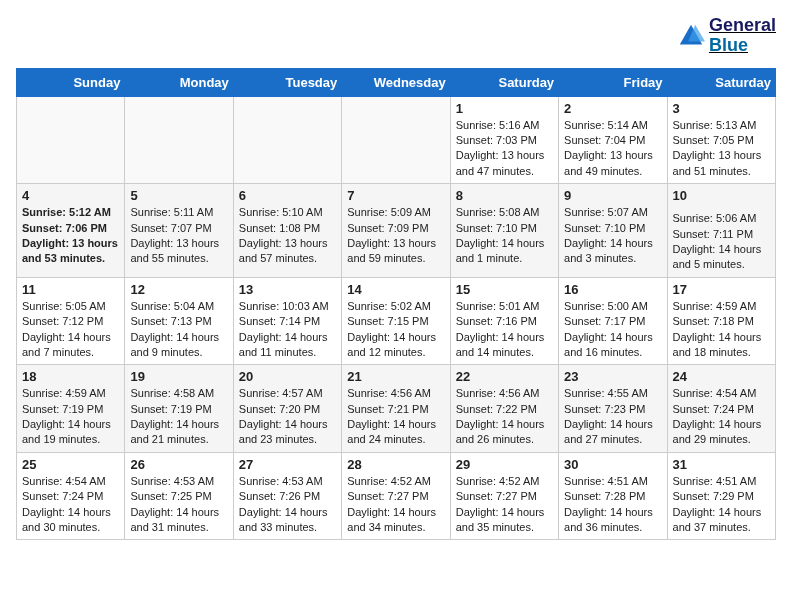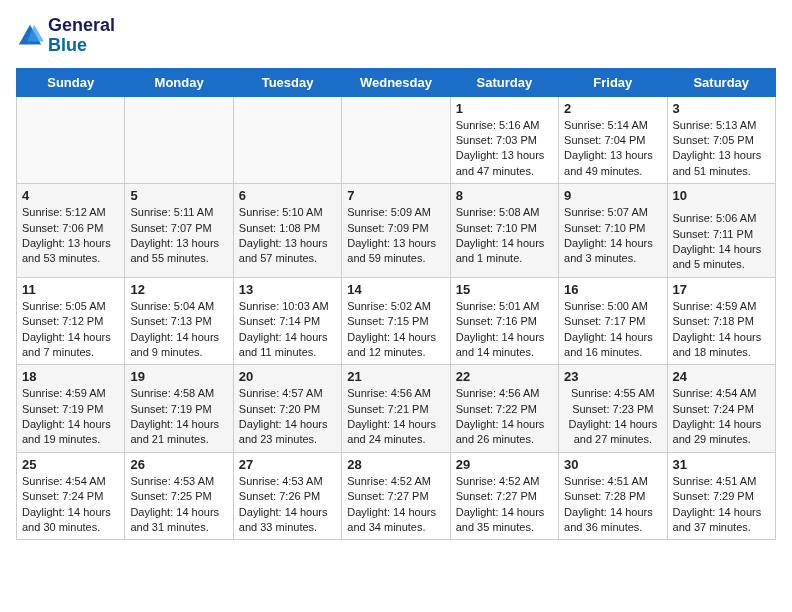--- a/index.html
+++ b/index.html
@@ -5,23 +5,24 @@
     * { box-sizing: border-box; margin: 0; padding: 0; }
     body {
       font-family: Arial, sans-serif;
       background: #fff;
       width: 792px;
       min-height: 612px;
       padding: 16px;
     }
     .header {
       display: flex;
-      justify-content: flex-start;
+      justify-content: flex-end;
       align-items: flex-start;
       margin-bottom: 12px;
+      text-decoration: underline;
     }
     .logo {
       display: flex;
       align-items: center;
       gap: 4px;
     }
     .logo-text {
       font-size: 18px;
       font-weight: bold;
       color: #1a1a5e;
@@ -50,21 +51,21 @@
       width: 100%;
       border-collapse: collapse;
       border: 1px solid #ccc;
     }
     .calendar th {
       background: #1a6ec8;
       color: #fff;
       font-size: 13px;
       font-weight: bold;
       padding: 6px 4px;
-      text-align: center;
+      text-align: right;
       border: 1px solid #1a6ec8;
     }
     .calendar td {
       vertical-align: top;
       border: 1px solid #ccc;
       padding: 4px 5px;
       width: 108px;
       min-height: 90px;
       background: #fff;
       font-size: 11px;
@@ -151,21 +152,21 @@
           <span class="day-num">3</span>
           <div class="day-info" style="white-space: pre-line;">Sunrise: 5:13 AM
 Sunset: 7:05 PM
 Daylight: 13 hours
 and 51 minutes.</div>
         </td>
       </tr>
       <tr>
         <td>
           <span class="day-num">4</span>
-          <div class="day-info" style="white-space: pre-line;">Sunrise: 5:12 AM
+          <div class="day-info" style="white-space: pre-line; font-weight: bold;">Sunrise: 5:12 AM
 Sunset: 7:06 PM
 Daylight: 13 hours
 and 53 minutes.</div>
         </td>
         <td>
           <span class="day-num">5</span>
           <div class="day-info" style="white-space: pre-line;">Sunrise: 5:11 AM
 Sunset: 7:07 PM
 Daylight: 13 hours
 and 55 minutes.</div>
@@ -288,21 +289,21 @@
         </td>
         <td>
           <span class="day-num">22</span>
           <div class="day-info" style="white-space: pre-line;">Sunrise: 4:56 AM
 Sunset: 7:22 PM
 Daylight: 14 hours
 and 26 minutes.</div>
         </td>
         <td>
           <span class="day-num">23</span>
-          <div class="day-info" style="white-space: pre-line; text-align: center;">Sunrise: 4:55 AM
+          <div class="day-info" style="white-space: pre-line;">Sunrise: 4:55 AM
 Sunset: 7:23 PM
 Daylight: 14 hours
 and 27 minutes.</div>
         </td>
         <td>
           <span class="day-num">24</span>
           <div class="day-info" style="white-space: pre-line;">Sunrise: 4:54 AM
 Sunset: 7:24 PM
 Daylight: 14 hours
 and 29 minutes.</div>

